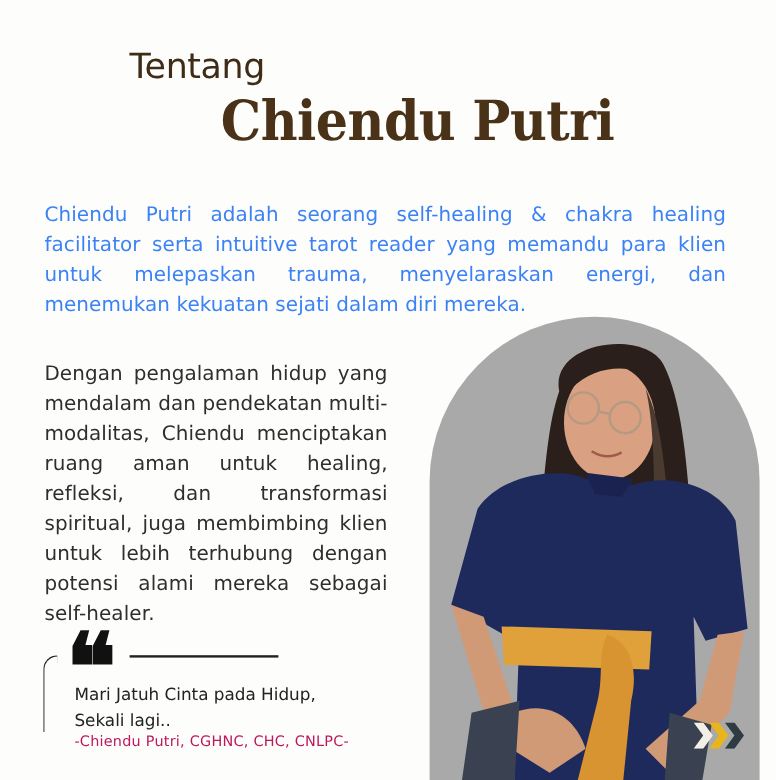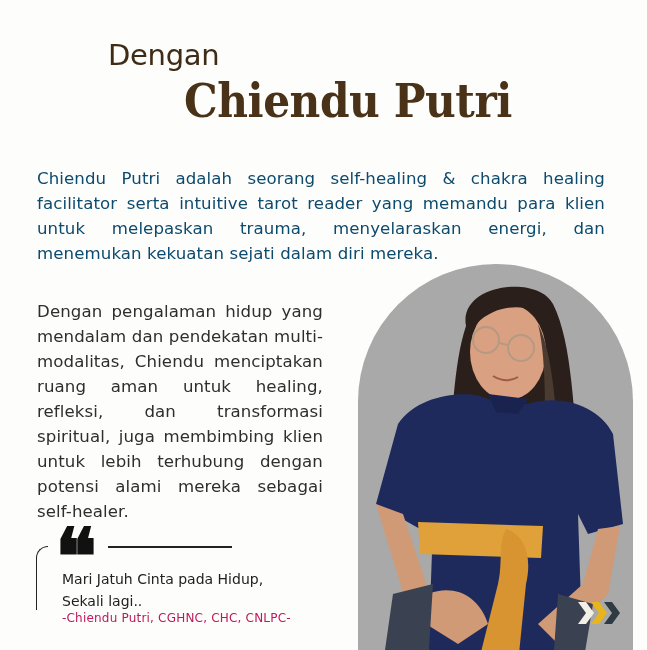--- a/index.html
+++ b/index.html
@@ -13,21 +13,21 @@
   }
   .title-big {
     position: absolute; left: 184px; top: 74px;
     font-family: "DejaVu Serif", serif; font-size: 46px; font-weight: 700;
     color: #4a3218; letter-spacing: -0.5px; white-space: nowrap;
     transform: scaleX(0.92); transform-origin: left top;
   }
 
   .para1 {
     position: absolute; left: 37px; top: 166px; width: 568px;
-    font-size: 16.6px; line-height: 25px; text-align: justify; color: #0c4a6e;
+    font-size: 16.6px; line-height: 25px; text-align: justify; color: #3b82f6;
     letter-spacing: 0.1px;
   }
   .para2 {
     position: absolute; left: 37px; top: 266px; width: 286px;
     font-size: 16.6px; line-height: 25px; text-align: justify; color: #2e2e2e;
     letter-spacing: 0.1px;
     margin-top: 33px;
   }
 
   .quote-bracket {
@@ -53,21 +53,21 @@
     position: absolute; left: 358px; top: 264px; width: 275px; height: 400px;
     background: #a9a9a9; border-radius: 138px 138px 0 0; overflow: hidden;
   }
   .arch svg { position: absolute; left: 0; top: 0; }
 
   .chevrons { position: absolute; left: 578px; top: 602px; display: flex; }
 </style>
 </head>
 <body>
 
-<div class="title-small">Dengan</div>
+<div class="title-small">Tentang</div>
 <div class="title-big">Chiendu Putri</div>
 
 <p class="para1">Chiendu Putri adalah seorang self-healing &amp; chakra healing facilitator serta intuitive tarot reader yang memandu para klien untuk melepaskan trauma, menyelaraskan energi, dan menemukan kekuatan sejati dalam diri mereka.</p>
 <p class="para2">Dengan pengalaman hidup yang mendalam dan pendekatan multi-modalitas, Chiendu menciptakan ruang aman untuk healing, refleksi, dan transformasi spiritual, juga membimbing klien untuk lebih terhubung dengan potensi alami mereka sebagai self-healer.</p>
 
 <div class="quote-bracket"></div>
 <div class="quote-mark">❝</div>
 <div class="quote-line"></div>
 <div class="quote-text">
   <div>Mari Jatuh Cinta pada Hidup,</div>

